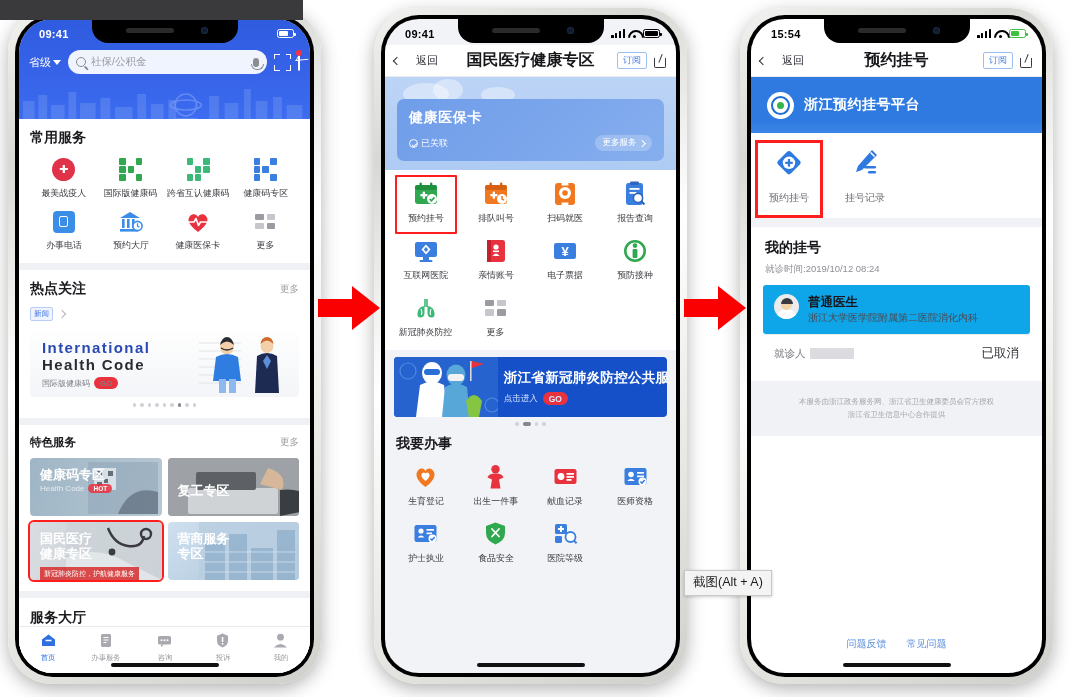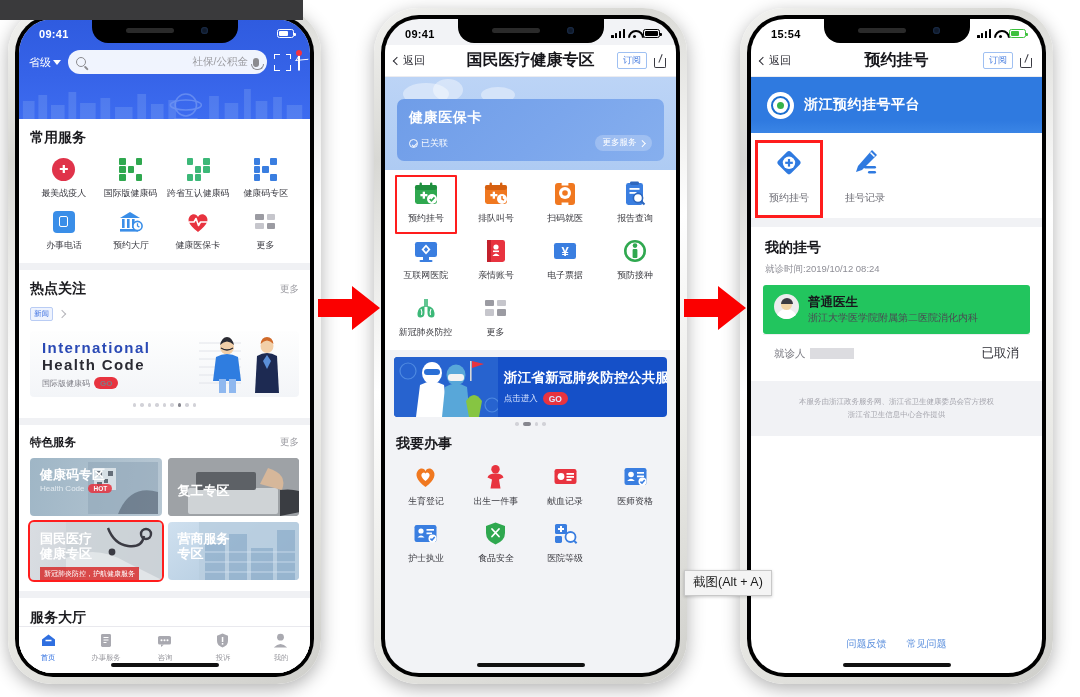--- a/index.html
+++ b/index.html
@@ -101,21 +101,21 @@
   }
   .p1-statusbar{ color:#fff; position:relative; z-index:25; }
   .p1-searchrow{
     position:absolute; top:26px; left:0; width:100%; height:34px;
     display:flex; align-items:center; gap:7px; padding:0 10px; z-index:20;
   }
   .region-sel{ color:#fff; font-size:11px; display:flex; align-items:center; gap:2px; white-space:nowrap; }
   .caret-d{ width:0;height:0;border-left:4px solid transparent;border-right:4px solid transparent;border-top:5px solid #fff; }
   .searchbox{
     flex:1; height:24px; background:rgba(255,255,255,.93); border-radius:13px;
-    display:flex; align-items:center; padding:0 8px; gap:5px; min-width:0;text-align:right;
+    display:flex; align-items:center; padding:0 8px; gap:5px; min-width:0;
   }
   .searchbox .ph{ font-size:10.5px; color:#9a9a9f; flex:1; white-space:nowrap; overflow:hidden; }
   .mag{ width:10px;height:10px;border:1.5px solid #8b8b90;border-radius:50%;position:relative;flex:none; }
   .mag::after{ content:"";position:absolute;right:-3.5px;bottom:-2.5px;width:4.5px;height:1.5px;background:#8b8b90;transform:rotate(45deg);border-radius:1px; }
   .mic{ width:6px;height:9px;border-radius:3px;background:#8b8b90;position:relative;flex:none; }
   .mic::after{ content:"";position:absolute;left:-2.5px;bottom:-3px;width:11px;height:5px;border:1.4px solid #8b8b90;border-top:none;border-radius:0 0 6px 6px; }
   .scan-ic{ width:17px;height:17px;position:relative;flex:none; }
   .scan-ic i{ position:absolute; width:5.5px; height:5.5px; border:1.7px solid #fff; }
   .scan-ic i:nth-child(1){ left:0;top:0;border-right:none;border-bottom:none; }
   .scan-ic i:nth-child(2){ right:0;top:0;border-left:none;border-bottom:none; }
@@ -179,21 +179,21 @@
   .tab .ti{ width:17px; height:17px; }
   .tab .tl{ font-size:8px; color:#9a9aa0; transform:scale(.92); }
   .tab.active .tl{ color:#2f6fe0; }
 
   
   .navbar{
     position:relative; height:32px; background:#fff;
     display:flex; align-items:center; justify-content:space-between;
     padding:0 9px; border-bottom:1px solid #ececf0; z-index:20;
   }
-  .nav-back{ display:flex; align-items:center; gap:3px; font-size:11px; color:#2b2b33; }
+  .nav-back{ display:flex; align-items:center; gap:16px; font-size:11px; color:#2b2b33; }
   .chev-l{ width:6px;height:6px;border-left:1.5px solid #2b2b33;border-bottom:1.5px solid #2b2b33;transform:rotate(45deg); }
   .nav-title{ position:absolute; left:50%; transform:translateX(-50%); font-size:16px; font-weight:bold; color:#16161b; white-space:nowrap;}
   .nav-right{ display:flex; align-items:center; gap:7px; }
   .sub-btn{ font-size:9px; color:#4a7fe0; border:1px solid #9fc0f2; border-radius:2px; padding:1px 5px; }
   .share-ic{ width:13px;height:14px;position:relative; }
   .share-ic::before{ content:"";position:absolute;left:0;bottom:0;width:10px;height:9px;border:1.4px solid #3a3a42;border-top:none;border-radius:0 0 2px 2px; }
   .share-ic::after{ content:"";position:absolute;left:6px;top:0;width:1.4px;height:9px;background:#3a3a42;transform:rotate(22deg); }
 
   
   #phone2 .screen{ background:#f2f3f6; }
@@ -255,21 +255,21 @@
   .p3-entry .e .lbl{ font-size:10px; color:#6d6d75; }
   .p3-entry .e.sel::after{
     content:""; position:absolute; left:50%; top:-8px; transform:translateX(-50%);
     width:62px; height:72px; border:3px solid #ff1d1d;
   }
   .p3-gap{ height:9px; background:#f1f2f5; }
   .p3-sec{ padding:12px 14px 0; }
   .p3-sec .t{ font-size:14px; font-weight:bold; color:#17171c; }
   .p3-sec .d{ font-size:9.5px; color:#8e8e96; margin-top:6px; }
   .p3-doc{
-    margin:9px 12px 0; background:#22c55e; border-radius:3px; padding:9px 11px;
+    margin:9px 12px 0; background:#0ea5e9; border-radius:3px; padding:9px 11px;
     display:flex; gap:9px; align-items:flex-start;
   }
   .avatar{ width:25px;height:25px;border-radius:50%;background:#ececee;position:relative;overflow:hidden;flex:none; }
   .avatar .head{ position:absolute;left:7px;top:5px;width:11px;height:11px;border-radius:50%;background:#f0d3a6; }
   .avatar .hair{ position:absolute;left:6.5px;top:3.5px;width:12px;height:6px;border-radius:6px 6px 0 0;background:#3a3a42; }
   .avatar .body{ position:absolute;left:2px;bottom:0;width:21px;height:10px;border-radius:10px 10px 0 0;background:#fff; }
   .p3-doc .dn{ font-size:12.5px; font-weight:bold; color:#17171c; }
   .p3-doc .dh{ font-size:10px; color:#4a4a52; }
   .p3-row{
     margin:0 12px; border-top:1px solid #eeeef1; padding:10px 11px;

